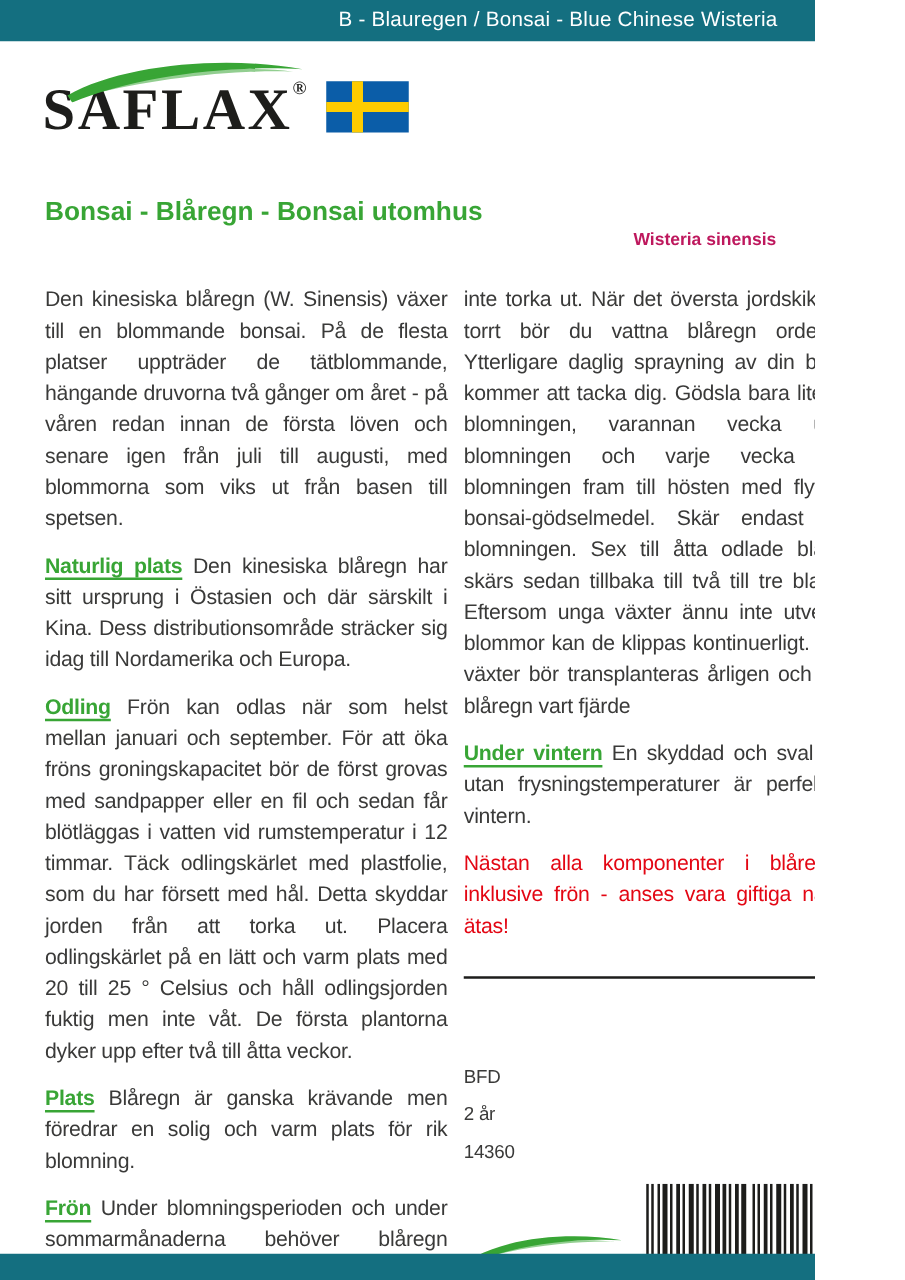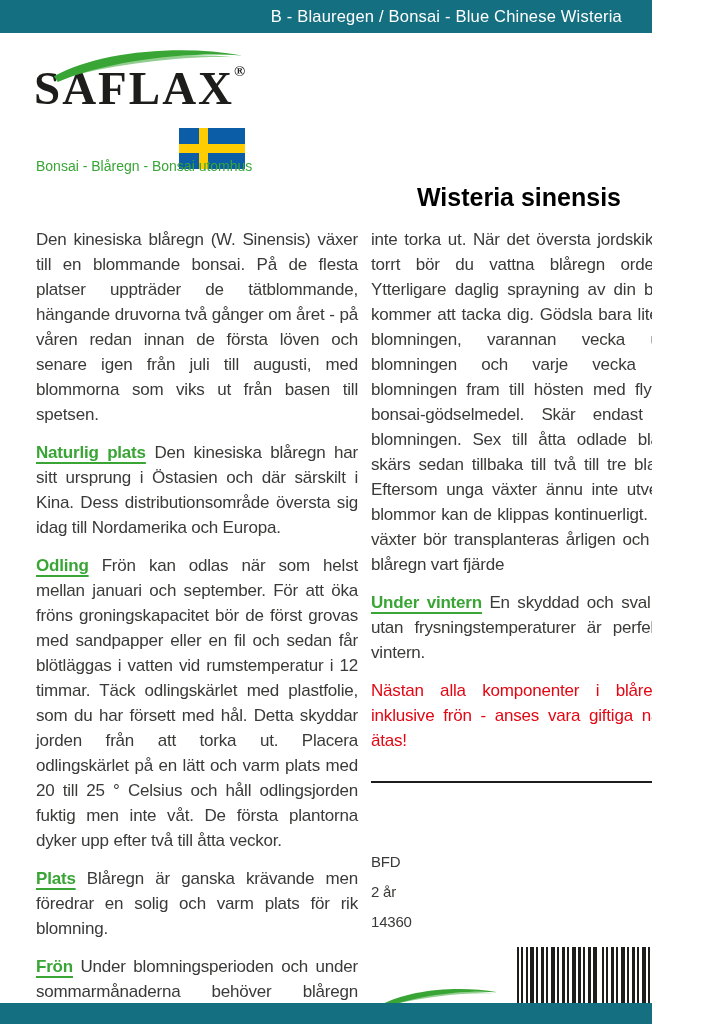--- a/index.html
+++ b/index.html
@@ -6,34 +6,34 @@
   html,body { background:#ffffff; }
   body { font-family:"Liberation Sans", sans-serif; color:#3a3a39; }
   .page { position:relative; width:652px; height:1024px; background:#fff; overflow:hidden; }
 
   .top-bar { position:absolute; top:0; left:0; right:0; height:33px; background:#146f80;
              display:flex; align-items:center; justify-content:flex-end; padding-right:30px; }
   .top-bar span { color:#fff; font-size:16.5px; letter-spacing:.2px; }
 
   .bottom-bar { position:absolute; bottom:0; left:0; right:0; height:21px; background:#146f80; }
 
-  .logo-block { position:absolute; top:46px; left:34px; display:flex; align-items:flex-end; gap:16px;flex-direction:column; }
+  .logo-block { position:absolute; top:46px; left:34px; display:flex; align-items:flex-end; gap:16px; }
   .logo-main { position:relative; padding-top:18px; }
   .brush { position:absolute; top:-2px; left:14px; width:200px; height:38px; }
   .wordmark { font-family:"Liberation Serif", serif; font-weight:bold; font-size:47px;
               color:#1d1d1b; letter-spacing:2px; line-height:1; }
   .wordmark .reg { font-size:15px; vertical-align:28px; letter-spacing:0; }
   .flag { width:66px; height:41px; margin-bottom:6px;
           background:
             linear-gradient(to right, transparent 0 31%, #fecc00 31% 44%, transparent 44%),
             linear-gradient(to bottom, transparent 0 40%, #fecc00 40% 60%, transparent 60%),
             #0b5da8; }
 
-  .page-title { position:absolute; top:158px; left:36px; font-size:14px; font-weight:normal; color:#38a535; }
-  .species-subtitle { position:absolute; top:183px; right:31px; font-size:25px; font-weight:bold; color:#000000; }
+  .page-title { position:absolute; top:158px; left:36px; font-size:21px; font-weight:bold; color:#38a535; }
+  .species-subtitle { position:absolute; top:183px; right:31px; font-size:14px; font-weight:bold; color:#be185d; }
 
   .columns { position:absolute; top:227px; left:36px; width:657px; display:flex; gap:13px; }
   .col { width:322px; font-size:17px; line-height:25px; text-align:justify;
          letter-spacing:-0.2px; hyphens:auto; -webkit-hyphens:auto; }
   .col p { margin-bottom:13px; }
   .sec-h { color:#38a535; font-weight:bold; text-decoration:underline; text-decoration-thickness:2px;
            text-underline-offset:4px; }
   .warning { color:#e30613; font-weight:normal; }
 
   .divider { border:none; border-top:2px solid #1d1d1b; margin-top:28px; }
@@ -75,21 +75,21 @@
     <div class="flag"></div>
   </div>
 
   <div class="page-title">Bonsai - Blåregn  - Bonsai utomhus</div>
   <div class="species-subtitle">Wisteria sinensis</div>
 
   <div class="columns">
 
     <div class="col">
       <p>Den kinesiska blåregn (W. Sinensis) växer till en blommande bonsai. På de flesta platser uppträder de tätblommande, hängande druvorna två gånger om året - på våren redan innan de första löven och senare igen från juli till augusti, med blommorna som viks ut från basen till spetsen.</p>
-      <p><span class="sec-h">Naturlig plats</span> <span>Den kinesiska blåregn har sitt ursprung i Östasien och där särskilt i Kina. Dess distributionsområde översta sig idag till Nordamerika och Europa.</span></p>
+      <p><span class="sec-h">Naturlig plats</span> <span>Den kinesiska blåregn har sitt ursprung i Östasien och där särskilt i Kina. Dess distributionsområde sträcker sig idag till Nordamerika och Europa.</span></p>
       <p><span class="sec-h">Odling</span> <span>Frön kan odlas när som helst mellan januari och september. För att öka fröns groningskapacitet bör de först grovas med sandpapper eller en fil och sedan får blötläggas i vatten vid rumstemperatur i 12 timmar. Täck odlingskärlet med plastfolie, som du har försett med hål. Detta skyddar jorden från att torka ut. Placera odlingskärlet på en lätt och varm plats med 20 till 25 ° Celsius och håll odlingsjorden fuktig men inte våt. De första plantorna dyker upp efter två till åtta veckor.</span></p>
       <p><span class="sec-h">Plats</span> <span>Blåregn är ganska krävande men föredrar en solig och varm plats för rik blomning.</span></p>
       <p><span class="sec-h">Frön</span> <span>Under blomningsperioden och under sommarmånaderna behöver blåregn mycket vatten och jorden bör</span></p>
     </div>
 
     <div class="col">
       <p>inte torka ut. När det översta jordskiktet är torrt bör du vattna blåregn ordentligt. Ytterligare daglig sprayning av din bonsai kommer att tacka dig. Gödsla bara lite före blomningen, varannan vecka under blomningen och varje vecka efter blomningen fram till hösten med flytande bonsai-gödselmedel. Skär endast efter blomningen. Sex till åtta odlade bladpar skärs sedan tillbaka till två till tre bladpar. Eftersom unga växter ännu inte utvecklar blommor kan de klippas kontinuerligt. Unga växter bör transplanteras årligen och äldre blåregn vart fjärde</p>
       <p><span class="sec-h">Under vintern</span> <span>En skyddad och sval plats utan frysningstemperaturer är perfekt på vintern.</span></p>
       <p class="warning">Nästan alla komponenter i blåregn - inklusive frön - anses vara giftiga när de ätas!</p>
 

